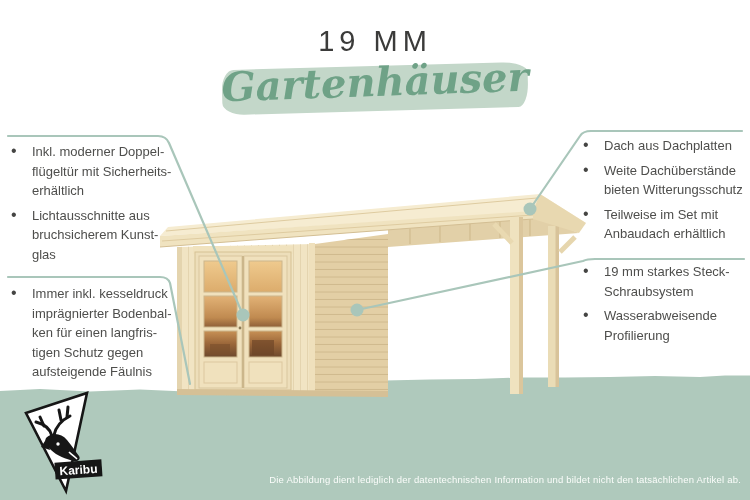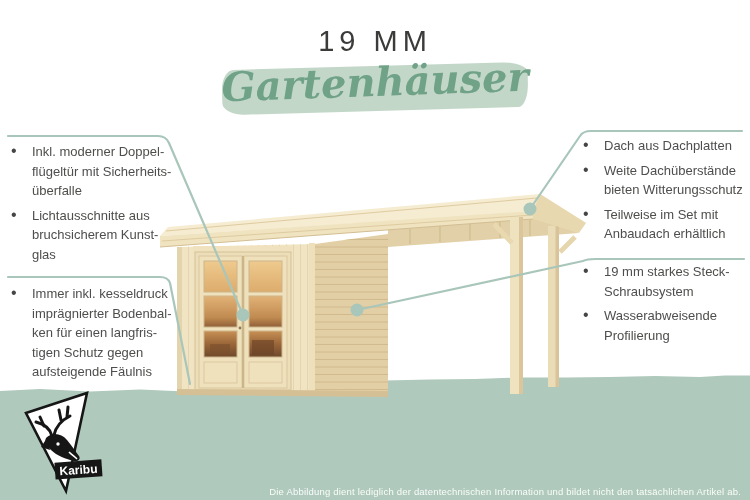--- a/index.html
+++ b/index.html
@@ -25,21 +25,21 @@
   .note-lb{left:8px;top:284px;width:200px;}
   .note-rt{left:580px;top:136px;width:200px;}
   .note-rb{left:580px;top:262px;width:200px;}
   
   .stage{position:absolute;left:0;top:0;width:750px;height:500px;}
   .callout{stroke:var(--callout,#A9C6BA);stroke-width:2.2;fill:none;
       stroke-linecap:round;stroke-linejoin:round;}
   .dot{fill:var(--callout,#A9C6BA);}
   .band{fill:var(--band,#AFC9BC);}
   .disclaimer{position:absolute;right:9px;top:474px;font-size:9.5px;
-      letter-spacing:0.2px;color:#FBFDFB;margin-top:12px;}
+      letter-spacing:0.2px;color:#FBFDFB;}
   
   .w-top{fill:#F6ECD1;} .w-fascia{fill:#F0E3C0;} .w-side-roof{fill:#E8D8B0;}
   .w-front{fill:#F1E4C3;} .w-sidewall{fill:#E3CFA5;} .w-under{fill:#E2D0A8;}
   .w-post{fill:#EFE2BF;} .w-post2{fill:#EADCB6;} .w-base{fill:#D5C096;}
   .w-door{fill:#EDDEBA;} .w-leaf{fill:#F0E1BD;}
   .grain{stroke:#DECBA0;stroke-width:1;} .grain2{stroke:#CDB789;stroke-width:1;}
 </style>
 </head>
 <body>
 
@@ -180,21 +180,21 @@
   <div class="header">
     <div class="size-title">19 MM</div>
     <div class="brush"></div>
     <div class="script-title">Gartenhäuser</div>
   </div>
 
   <div class="note note-lt">
     <ul>
         <li>Inkl. moderner Doppel-
 flügeltür mit Sicherheits-
-überfalle</li>
+erhältlich</li>
         <li>Lichtausschnitte aus
 bruchsicherem Kunst-
 glas</li>
       </ul>
   </div>
   <div class="note note-lb">
     <ul>
         <li>Immer inkl. kesseldruck
 imprägnierter Bodenbal-
 ken für einen langfris-

